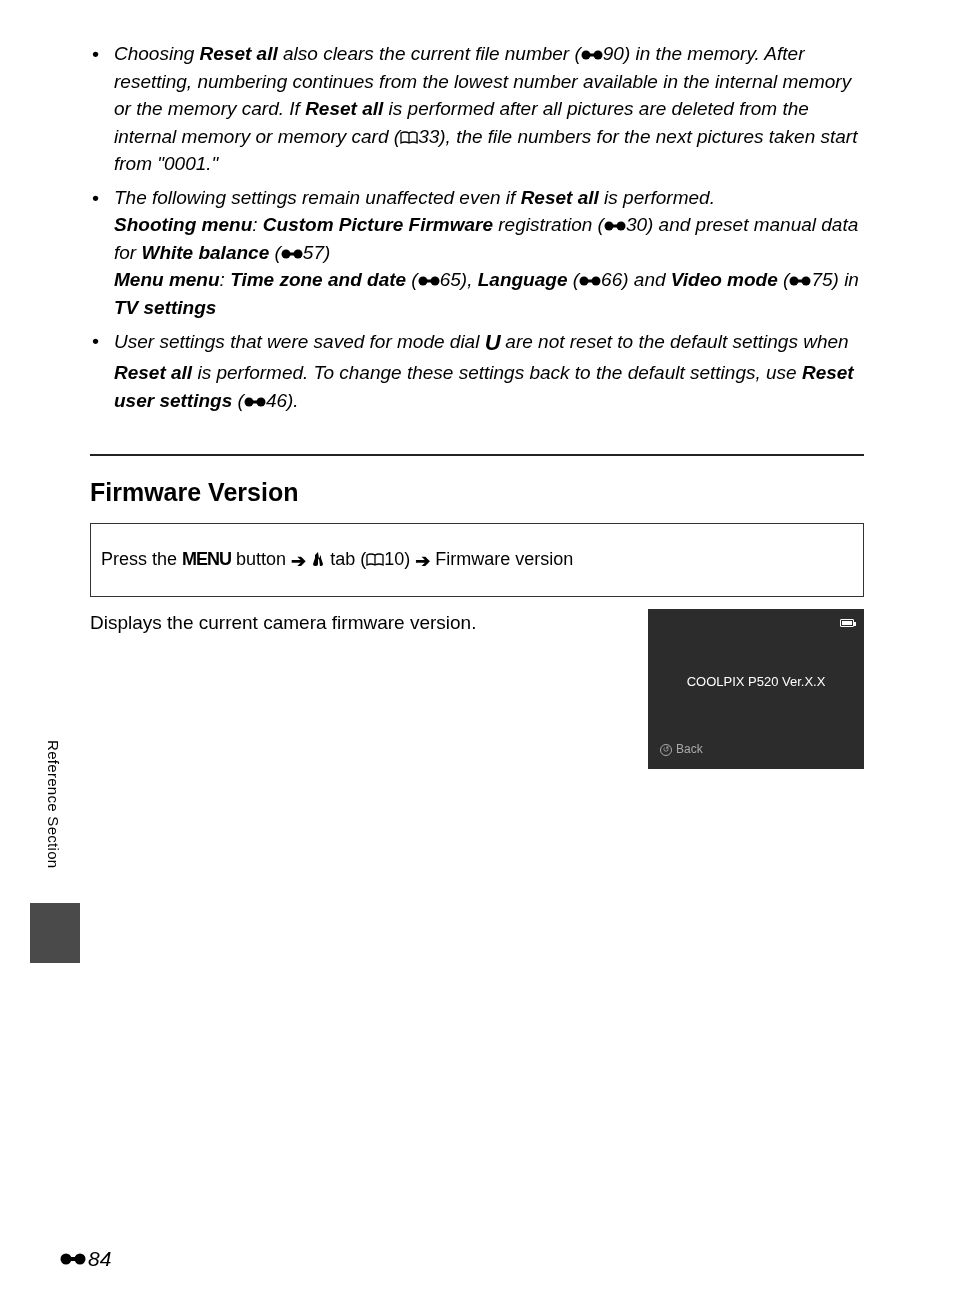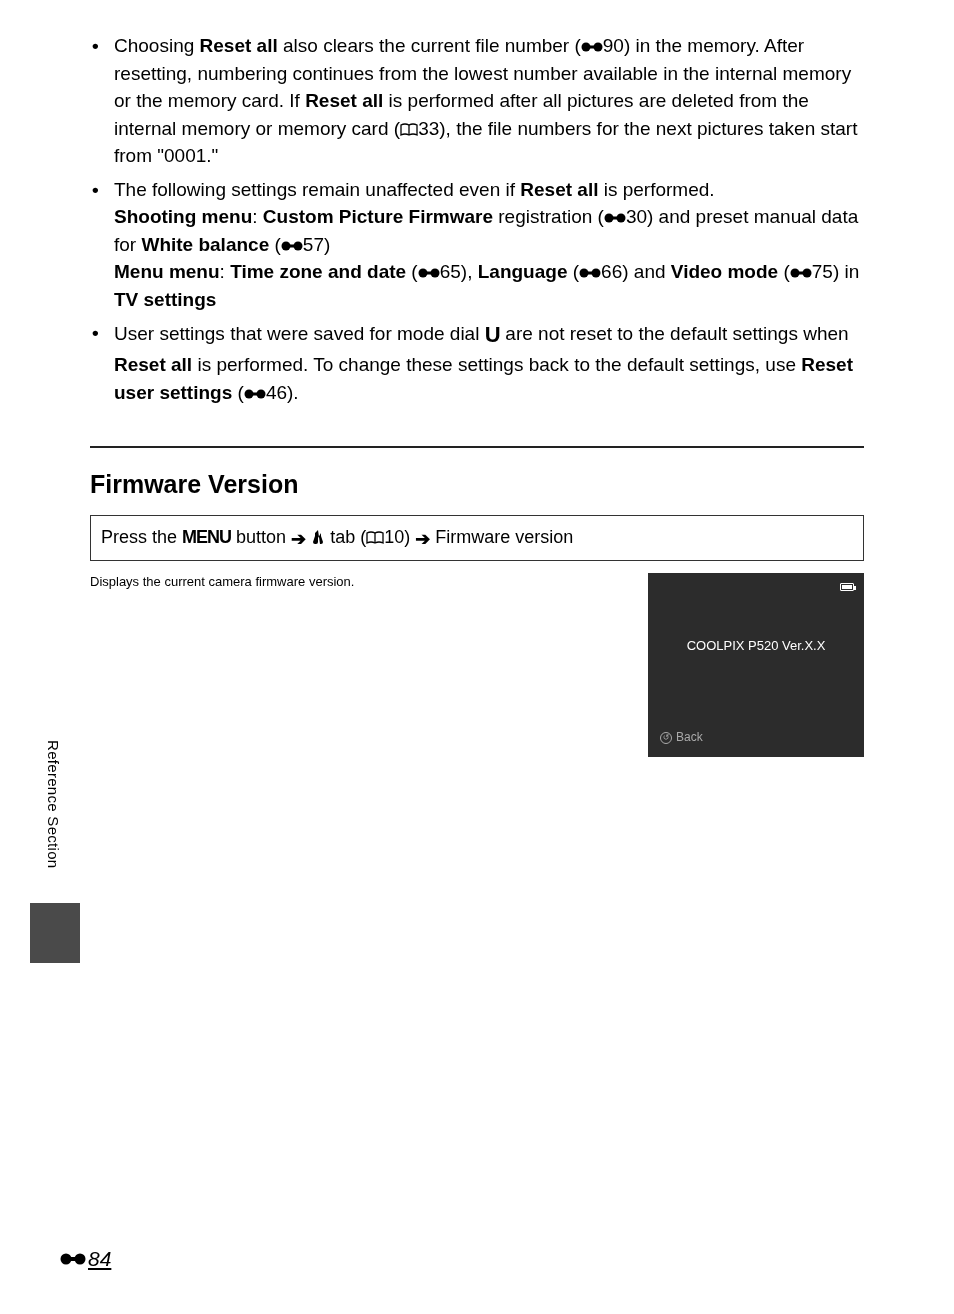--- a/index.html
+++ b/index.html
@@ -18,21 +18,22 @@
     padding: 32px 90px 0 90px;
   }
   .header-title {
     font-size: 19px;
     margin-bottom: 34px;
     font-weight: 400;
   }
   ul.bullets {
     list-style: none;
     padding: 0;
-    margin: 0 0 0 2px;
+    margin: 8px 0 0 2px;
+    font-style: italic;
   }
   ul.bullets > li {
     position: relative;
     padding-left: 22px;
     margin-bottom: 6px;
   }
   ul.bullets > li::before {
     content: "•";
     position: absolute;
     left: 0;
@@ -47,33 +48,33 @@
     border-top: 2px solid #222;
     margin: 40px 0 18px 0;
   }
   h2.section-heading {
     font-size: 25px;
     font-weight: 700;
     margin: 0 0 12px 0;
   }
   .nav-box {
     border: 1px solid #333;
-    padding: 8px 10px;
+    padding: 22px 10px;
     font-size: 18px;
     margin-bottom: 12px;
   }
   .body-row {
     display: flex;
     gap: 18px;
     align-items: flex-start;
   }
-  .body-text { flex: 1; font-size: 13px; }
+  .body-text { flex: 1; font-size: 19px; }
   .screen {
     width: 216px;
-    height: 184px;
+    height: 160px;
     background: #2c2c2c;
     color: #fff;
     position: relative;
     font-size: 12px;
     font-family: Arial, sans-serif;
   }
   .screen .battery {
     position: absolute;
     top: 10px; right: 10px;
     width: 14px; height: 8px;
@@ -139,21 +140,20 @@
   .page-number {
     position: absolute;
     left: 60px;
     bottom: 40px;
     font-style: italic;
     font-size: 21px;
     display: flex;
     align-items: center;
     gap: 2px;
     font-weight: 400;
-    text-decoration: underline;
   }
   
   .i-ref, .i-book, .i-arrow, .i-wrench, .i-u {
     display: inline-block;
     vertical-align: -2px;
   }
   .i-arrow {
     font-weight: 700;
   }
   .menu-word {

